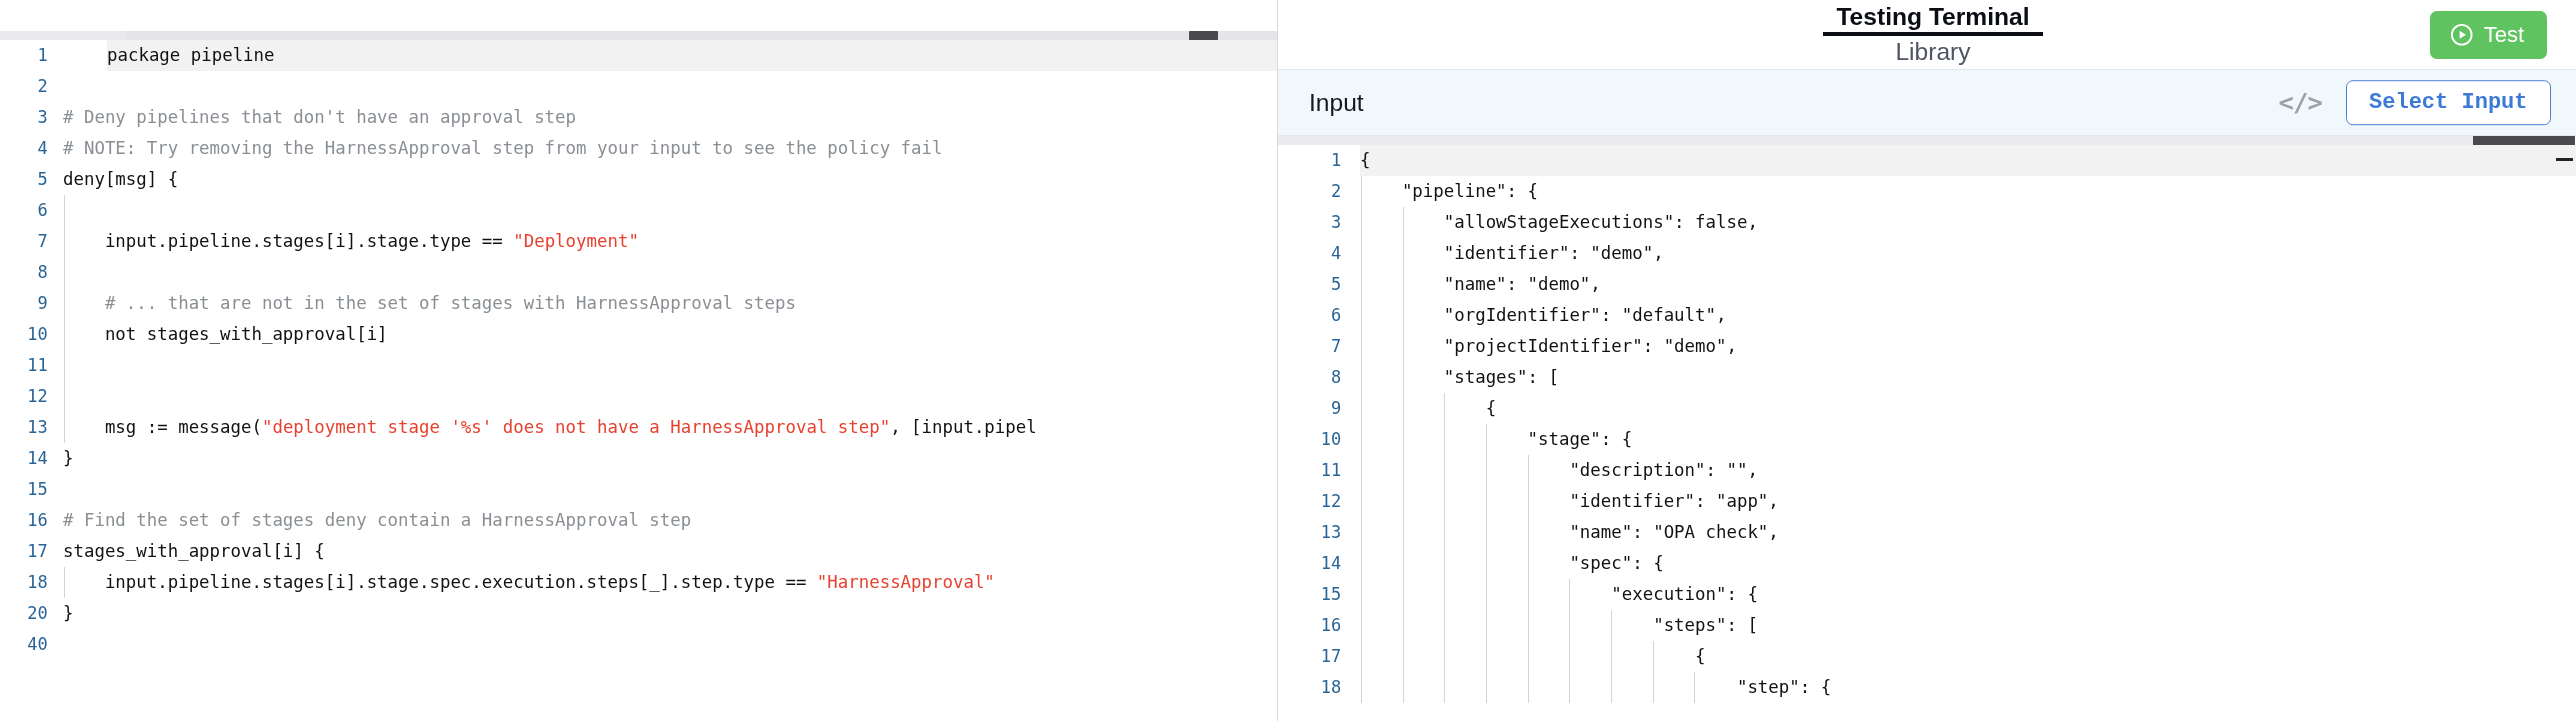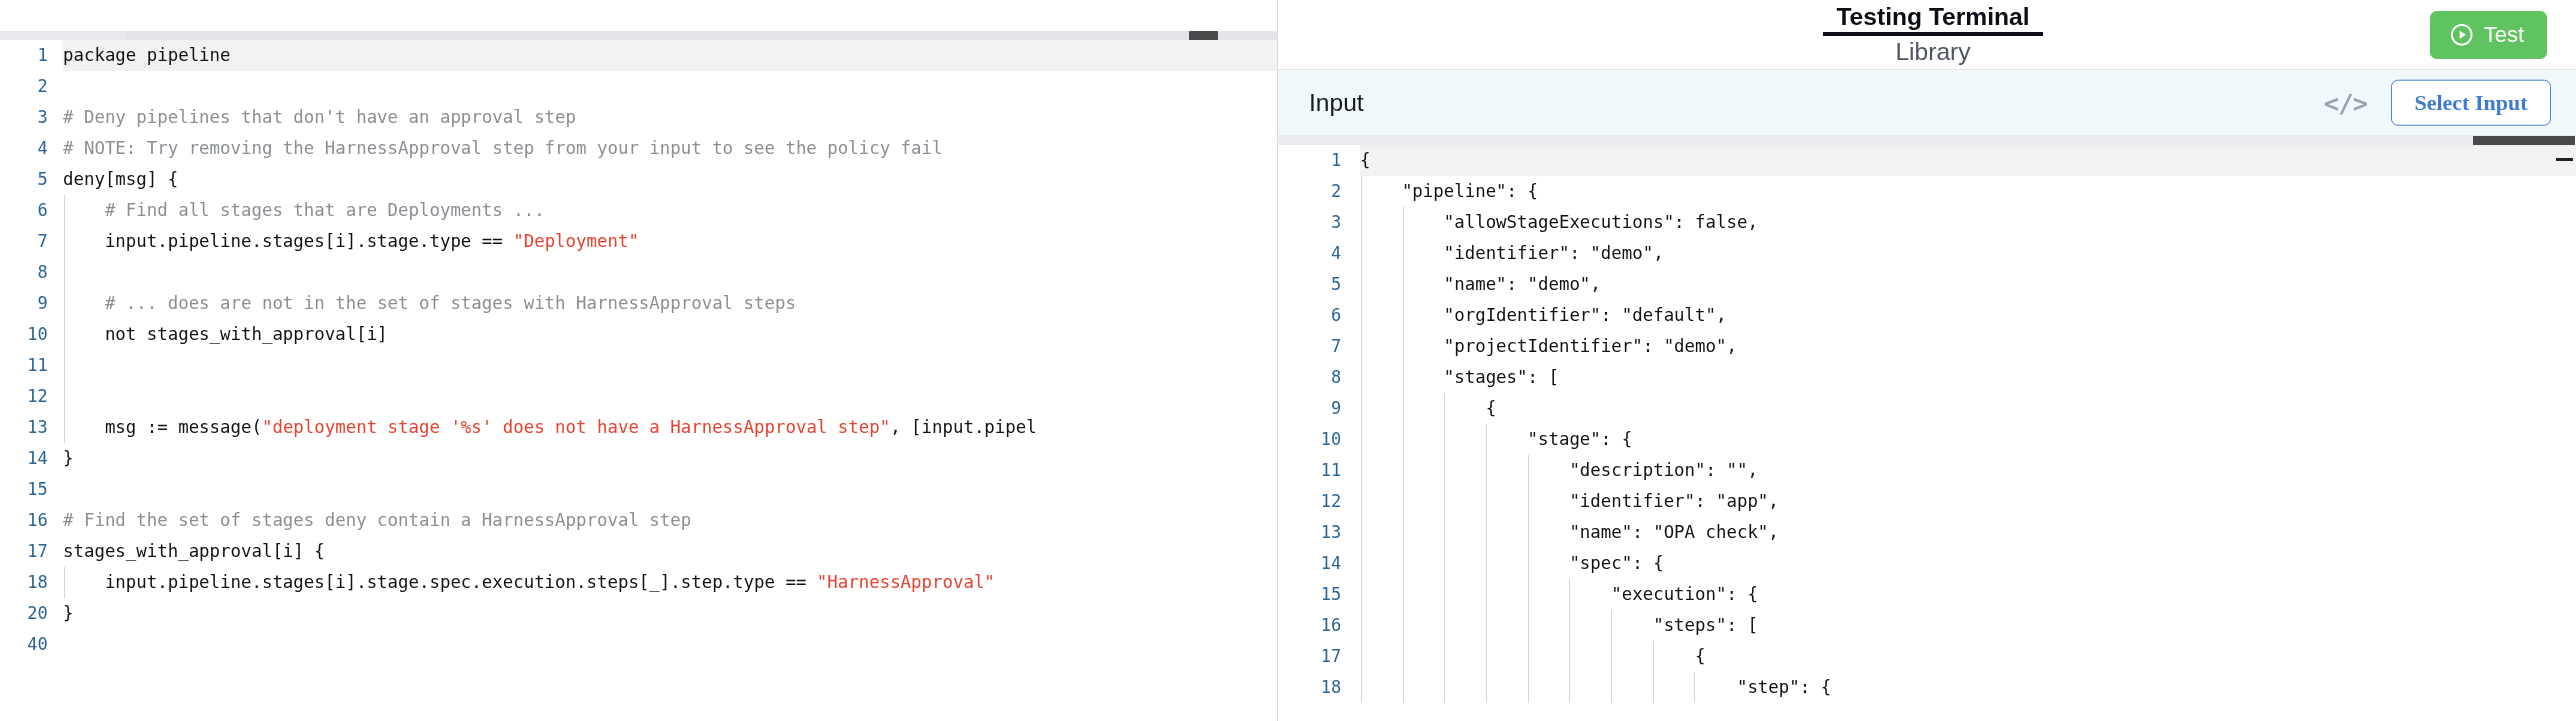--- a/index.html
+++ b/index.html
@@ -68,21 +68,21 @@
     font-family: "DejaVu Sans Mono", monospace;
     font-size: 17px;
     user-select: none;
   }
   .code-txt {
     flex: 1 1 auto;
     position: relative;
     color: #101214;
     padding-left: 0px;
   }
-  .code-line.cur .code-txt { background: #f2f2f2; }
+  .code-line.cur .code-txt { background: #f2f2f2; margin-left: 44px; }
   .ig {
     position: absolute;
     top: 0; bottom: 0;
     width: 0.8px;
     background: #d4d4d8;
   }
   .cmt { color: #8a8f94; }
   .str { color: #e8412f; }
 
   
@@ -172,21 +172,21 @@
     cursor: pointer;
   }
   .select-input-btn {
     border: 1.7px solid #4b7fd4;
     color: #3c7ad6;
     background: #ffffff;
     border-radius: 6.8px;
     padding: 9.3px 22px;
     font-size: 22px;
     font-weight: bold;
-    font-family: Liberation Serif, serif;
+    font-family: Liberation Mono, monospace;
     cursor: pointer;
   }
 
   .json-wrap {
     position: relative;
     height: 586px;
     overflow: hidden;
     background: #ffffff;
   }
   .json-scrollbar {
@@ -238,24 +238,24 @@
     <div class="editor-top-scroll">
       <div class="thumb"></div>
     </div>
     <div class="minimize-btn"></div>
     <div class="code-area" id="code-area">
         <div class="code-line cur"><div class="ln">1</div><div class="code-txt"><span class="">package pipeline</span></div></div>
         <div class="code-line"><div class="ln">2</div><div class="code-txt"></div></div>
         <div class="code-line"><div class="ln">3</div><div class="code-txt"><span class="cmt"># Deny pipelines that don't have an approval step</span></div></div>
         <div class="code-line"><div class="ln">4</div><div class="code-txt"><span class="cmt"># NOTE: Try removing the HarnessApproval step from your input to see the policy fail</span></div></div>
         <div class="code-line"><div class="ln">5</div><div class="code-txt"><span class="">deny[msg] {</span></div></div>
-        <div class="code-line"><div class="ln">6</div><div class="code-txt"><span class="ig" style="left: 0.8px;"></span><span class="cmt">    # Find all stages that are Deployments ...</span></div></div>
+        <div class="code-line"><div class="ln">6</div><div class="code-txt"><span class="ig" style="left: 0.8px;"></span></div></div>
         <div class="code-line"><div class="ln">7</div><div class="code-txt"><span class="ig" style="left: 0.8px;"></span><span class="">    input.pipeline.stages[i].stage.type == </span><span class="str">"Deployment"</span></div></div>
         <div class="code-line"><div class="ln">8</div><div class="code-txt"><span class="ig" style="left: 0.8px;"></span></div></div>
-        <div class="code-line"><div class="ln">9</div><div class="code-txt"><span class="ig" style="left: 0.8px;"></span><span class="cmt">    # ... does are not in the set of stages with HarnessApproval steps</span></div></div>
+        <div class="code-line"><div class="ln">9</div><div class="code-txt"><span class="ig" style="left: 0.8px;"></span><span class="cmt">    # ... that are not in the set of stages with HarnessApproval steps</span></div></div>
         <div class="code-line"><div class="ln">10</div><div class="code-txt"><span class="ig" style="left: 0.8px;"></span><span class="">    not stages_with_approval[i]</span></div></div>
         <div class="code-line"><div class="ln">11</div><div class="code-txt"><span class="ig" style="left: 0.8px;"></span></div></div>
         <div class="code-line"><div class="ln">12</div><div class="code-txt"><span class="ig" style="left: 0.8px;"></span></div></div>
         <div class="code-line"><div class="ln">13</div><div class="code-txt"><span class="ig" style="left: 0.8px;"></span><span class="">    msg := message(</span><span class="str">"deployment stage '%s' does not have a HarnessApproval step"</span><span class="">, [input.pipel</span></div></div>
         <div class="code-line"><div class="ln">14</div><div class="code-txt"><span class="">}</span></div></div>
         <div class="code-line"><div class="ln">15</div><div class="code-txt"></div></div>
         <div class="code-line"><div class="ln">16</div><div class="code-txt"><span class="cmt"># Find the set of stages deny contain a HarnessApproval step</span></div></div>
         <div class="code-line"><div class="ln">17</div><div class="code-txt"><span class="">stages_with_approval[i] {</span></div></div>
         <div class="code-line"><div class="ln">18</div><div class="code-txt"><span class="ig" style="left: 0.8px;"></span><span class="">    input.pipeline.stages[i].stage.spec.execution.steps[_].step.type == </span><span class="str">"HarnessApproval"</span></div></div>
         <div class="code-line"><div class="ln">20</div><div class="code-txt"><span class="">}</span></div></div>

